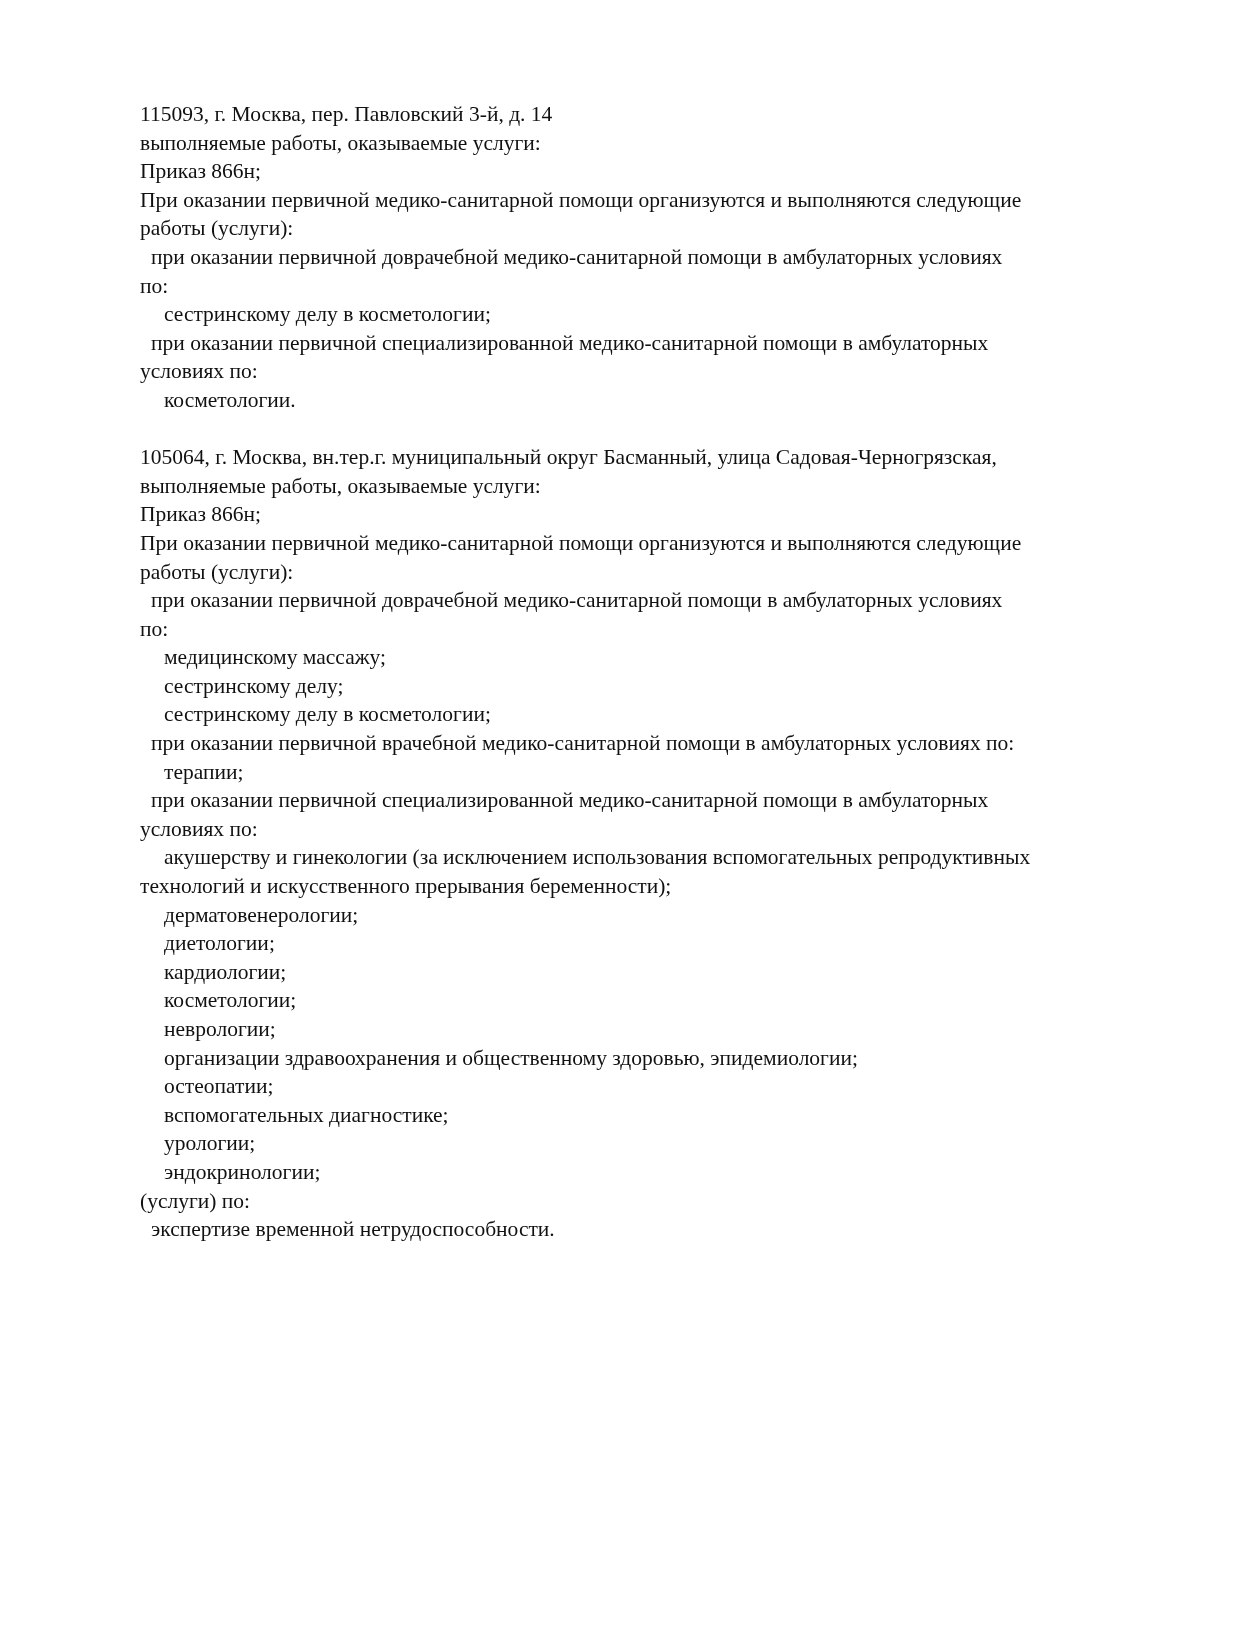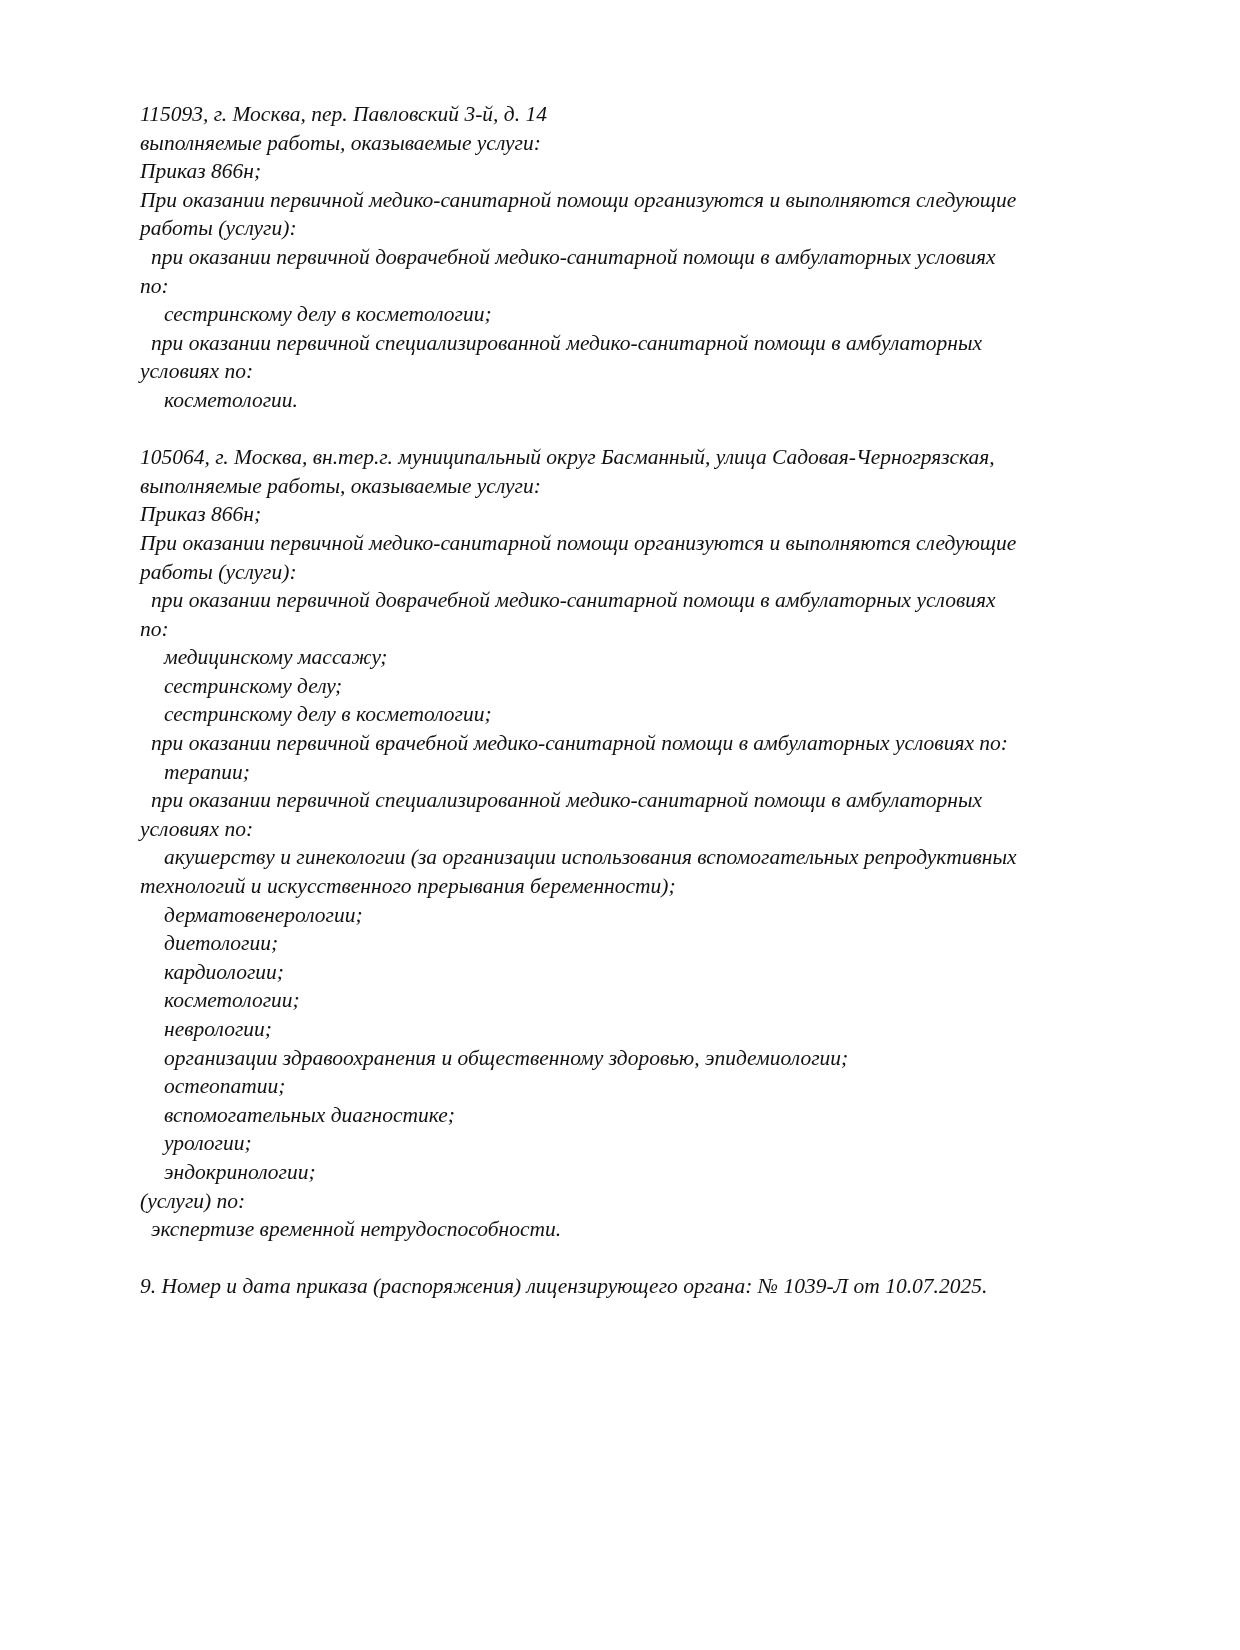--- a/index.html
+++ b/index.html
@@ -7,21 +7,21 @@
     .page {
       position: absolute;
       left: 140px;
       top: 100px;
       width: 1000px;
       font-family: "Liberation Serif", "DejaVu Serif", serif;
       font-size: 21.5px;
       line-height: 28.6px;
       color: #111111;
     }
-    .line { white-space: pre; margin: 0; height: 28.6px; font-style: italic; }
+    .line { white-space: pre; margin: 0; height: 28.6px; }
     .blank { height: 28.6px; }
     .ind1 { padding-left: 11px; }
     .ind2 { padding-left: 24px; }
   </style>
 </head>
 <body>
 
 <div class="page">
 
   <div>
@@ -51,33 +51,32 @@
     <div class="line">по:</div>
     <div class="line ind2">медицинскому массажу;</div>
     <div class="line ind2">сестринскому делу;</div>
     <div class="line ind2">сестринскому делу в косметологии;</div>
 
     <div class="line ind1">при оказании первичной врачебной медико-санитарной помощи в амбулаторных условиях по:</div>
     <div class="line ind2">терапии;</div>
 
     <div class="line ind1">при оказании первичной специализированной медико-санитарной помощи в амбулаторных</div>
     <div class="line">условиях по:</div>
-    <div class="line ind2">акушерству и гинекологии (за организации использования вспомогательных репродуктивных</div>
+    <div class="line ind2">акушерству и гинекологии (за исключением использования вспомогательных репродуктивных</div>
     <div class="line">технологий и искусственного прерывания беременности);</div>
     <div class="line ind2">дерматовенерологии;</div>
     <div class="line ind2">диетологии;</div>
     <div class="line ind2">кардиологии;</div>
     <div class="line ind2">косметологии;</div>
     <div class="line ind2">неврологии;</div>
     <div class="line ind2">организации здравоохранения и общественному здоровью, эпидемиологии;</div>
     <div class="line ind2">остеопатии;</div>
     <div class="line ind2">вспомогательных диагностике;</div>
     <div class="line ind2">урологии;</div>
     <div class="line ind2">эндокринологии;</div>
 
     <div class="line">(услуги) по:</div>
     <div class="line ind1">экспертизе временной нетрудоспособности.</div>
   </div>
 
   <div class="blank"></div>
 
-  <div class="line">9. Номер и дата приказа (распоряжения) лицензирующего органа: № 1039-Л от 10.07.2025.</div>
 </div>
 
 </body></html>

